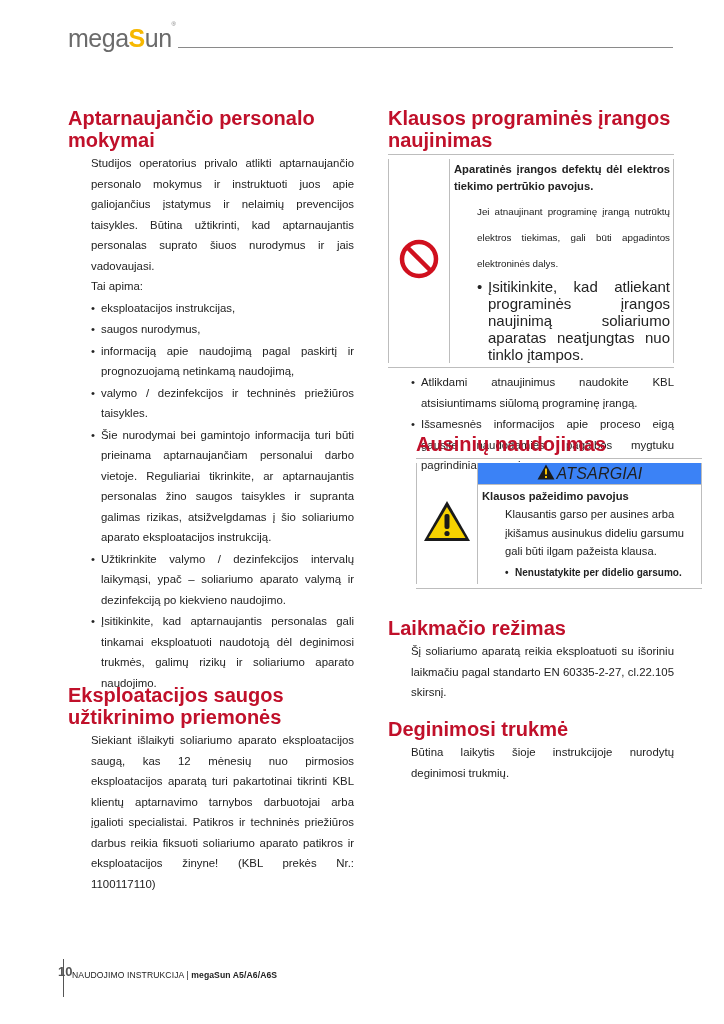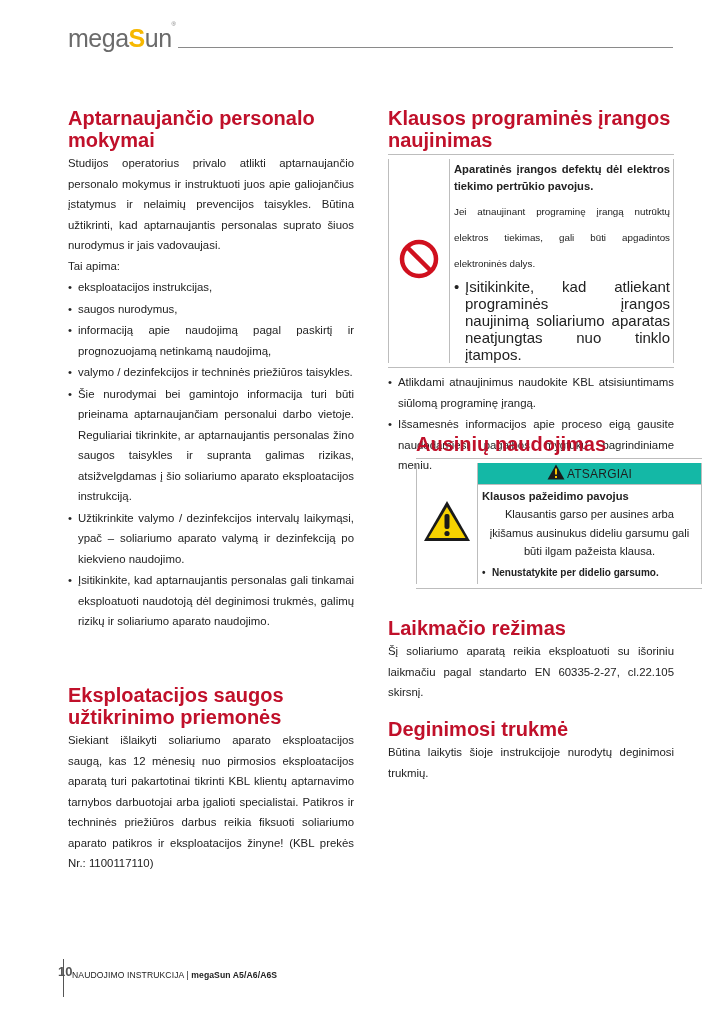--- a/index.html
+++ b/index.html
@@ -10,38 +10,38 @@
     .logo { position: absolute; left: 0; top: 0; font-size: 25px; letter-spacing: -0.5px; color: #6b6b6b; font-family: "Liberation Sans", sans-serif; line-height: 28px; }
     .logo .sun-s { color: #f7b800; font-weight: bold; }
     .logo sup { font-size: 6px; position: relative; top: -12px; color: #777; }
     .header-rule { position: absolute; left: 110px; right: 0; top: 25px; height: 1px; background: #8a8a8a; }
 
     .col { position: absolute; top: 107px; width: 286px; }
     .col-left { left: 68px; }
     .col-right { left: 388px; }
 
     h2 { color: #c0102a; font-size: 20px; font-weight: bold; line-height: 22px; margin-bottom: 2px; }
-    p, li { font-size: 11.4px; line-height: 20.5px; text-align: justify; }
+    p, li { font-size: 11.4px; line-height: 20.5px; text-align: justify; margin-left: 23px; }
     ul.bullets { list-style: none; }
     ul.bullets li { position: relative; padding-left: 10px; margin-top: 1px; }
     ul.bullets li::before { content: "•"; position: absolute; left: 0; top: 0; }
 
     .notice { width: 286px; border: 1px solid #bdbdbd; border-left: none; border-right: none; display: flex; margin: 3px 0 4px 0; }
     .notice .icon-cell { width: 62px; border: 1px solid #bdbdbd; border-top: none; border-bottom: none; display: flex; align-items: center; justify-content: center; margin: 4px 0; }
     .notice .text-cell { flex: 1; padding: 2px 3px 0 4px; border-right: 1px solid #bdbdbd; margin: 4px 0; }
     .notice .bold-title { font-weight: bold; font-size: 11.2px; line-height: 17px; text-align: justify; }
     .notice .small { font-size: 9.8px; line-height: 26px; text-align: justify; }
     .notice .small-bullets li { font-size: 15px; line-height: 17px; padding-left: 11px; }
     .notice .sep { height: 4px; }
 
     .notice2 .text-cell { padding: 0; }
-    .caution-bar { background: #14b8a6; height: 22px; display: flex; align-items: center; justify-content: center; font-size: 12px; color: #1f1f1f; letter-spacing: 0.2px; border-bottom: 1px solid #bdbdbd; }
+    .caution-bar { background: #3b82f6; height: 22px; display: flex; align-items: center; justify-content: center; font-size: 16px; color: #1f1f1f; letter-spacing: 0.2px; border-bottom: 1px solid #bdbdbd; font-style: italic; }
     .caution-bar svg { margin-right: 2px; }
     .notice2 .inner { padding: 2px 4px 0 4px; }
-    .notice2 .inner p { font-size: 11.2px; line-height: 18.5px; text-align: center; }
+    .notice2 .inner p { font-size: 11.2px; line-height: 18.5px; text-align: left; }
     .notice2 .bold-title { font-size: 11.2px; line-height: 18px; }
     .notice2 .b-list li { font-weight: bold; font-size: 10px; line-height: 22px; padding-left: 10px; }
 
     .footer-num { position: absolute; left: 38px; top: 964px; font-size: 13px; font-weight: bold; color: #555; margin-left: 20px; }
     .footer-rule { position: absolute; left: 63px; top: 959px; width: 1px; height: 38px; background: #555; }
     .footer-text { position: absolute; left: 72px; top: 970px; font-size: 8.6px; color: #222; letter-spacing: 0.1px; }
     .footer-text b { font-weight: bold; }
   </style>
 </head>
 <body>

